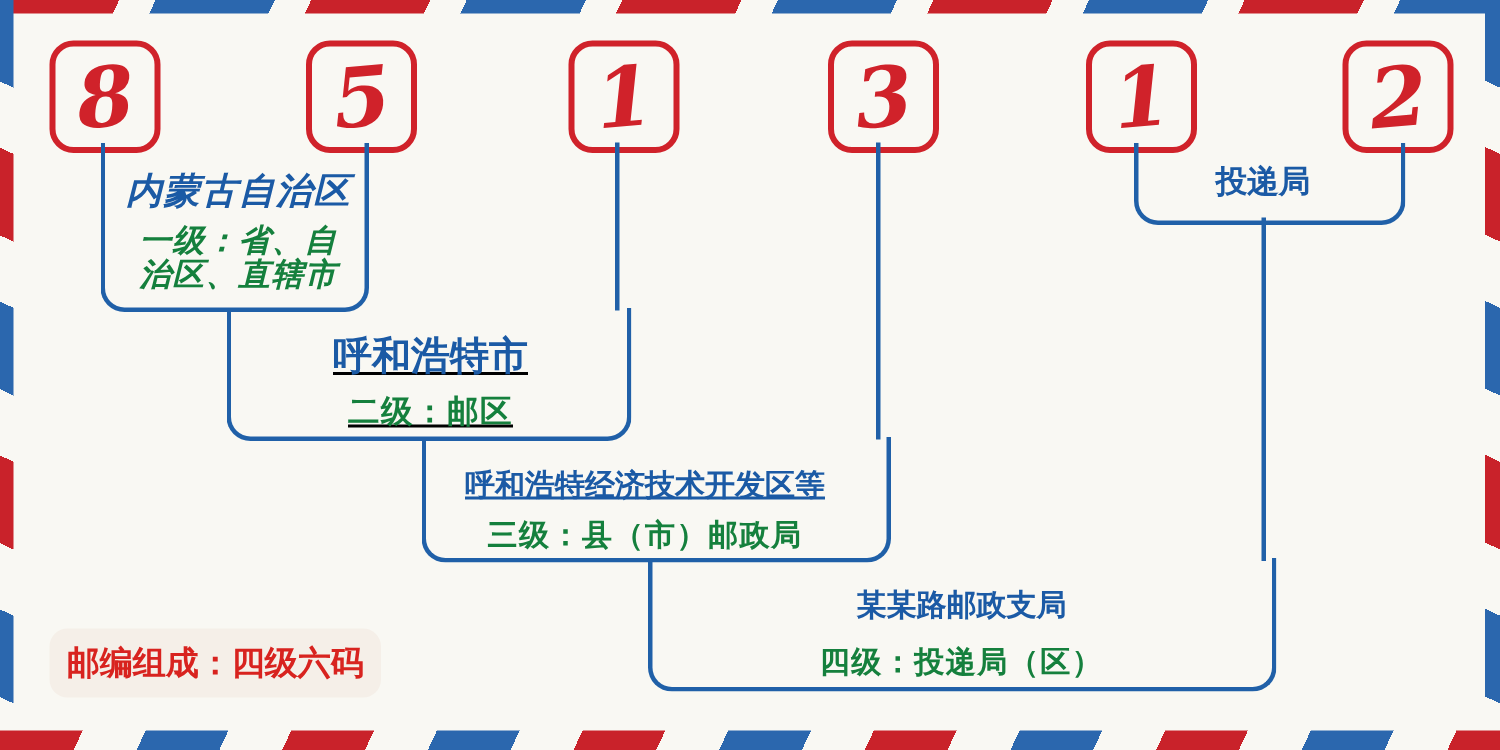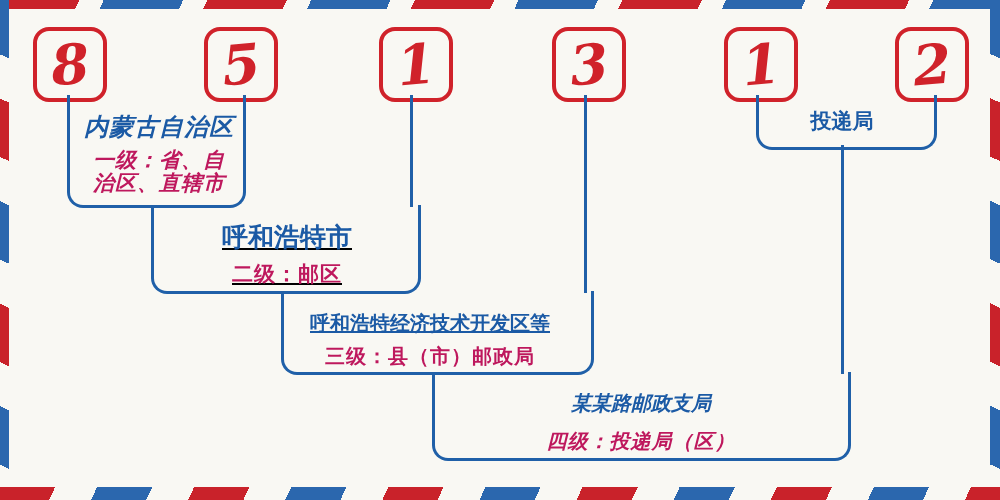--- a/index.html
+++ b/index.html
@@ -39,31 +39,31 @@
   .u2{left:151px;top:205px;width:264px;height:86px;}
   .u3{left:281px;top:291px;width:307px;height:81px;}
   .u4{left:432px;top:372px;width:413px;height:86px;}
   .u5{left:756px;top:95px;width:175px;height:52px;}
   .s2r{left:410px;top:95px;height:112px;}
   .s3r{left:584px;top:95px;height:198px;}
   .s4r{left:841px;top:145px;height:229px;}
   
   .lbl{position:absolute;text-align:center;}
   .lbl .name{display:block;font-family:"DejaVu Serif",serif;font-weight:700;color:#1b5aa5;}
-  .lbl .desc{display:block;font-family:"DejaVu Sans",sans-serif;font-weight:700;color:#be185d;white-space:pre-line;}
+  .lbl .desc{display:block;font-family:"DejaVu Sans",sans-serif;font-weight:700;color:#15803d;white-space:pre-line;}
   .lbl1{left:76px;top:111px;width:166px;font-style:italic;}
   .lbl1 .name{font-size:24px;letter-spacing:1px;}
   .lbl1 .desc{font-size:21px;line-height:23px;margin-top:6px;letter-spacing:1px;}
   .lbl2{left:207px;top:220px;width:160px;text-decoration:underline;}
   .lbl2 .name{font-size:26px;}
   .lbl2 .desc{font-size:21px;margin-top:5px;letter-spacing:1px;}
   .lbl3{left:299px;top:310px;width:262px;}
   .lbl3 .name{font-size:20px;text-decoration:underline;}
   .lbl3 .desc{font-size:20px;margin-top:6px;letter-spacing:1px;text-align:center;}
-  .lbl4{left:521px;top:390px;width:240px;font-style:italic;}
+  .lbl4{left:521px;top:390px;width:240px;}
   .lbl4 .name{font-size:20px;}
   .lbl4 .desc{font-size:20px;margin-top:11px;letter-spacing:1px;}
   .lbl5{left:779px;top:107px;width:126px;}
   .lbl5 .name{font-size:21px;}
   
   .note{
     position:absolute;left:33px;top:419px;width:221px;height:46px;
     background:#f5efe8;border-radius:12px;
     display:flex;align-items:center;justify-content:center;
   }
@@ -124,14 +124,17 @@
     <span class="desc">三级：县（市）邮政局</span>
   </div>
   <div class="lbl lbl4">
     <span class="name">某某路邮政支局</span>
     <span class="desc">四级：投递局（区）</span>
   </div>
   <div class="lbl lbl5">
     <span class="name">投递局</span>
   </div>
 
+  <div class="note">
+    <span>邮编组成：四级六码</span>
+  </div>
 
 </div>
 
 </body></html>

